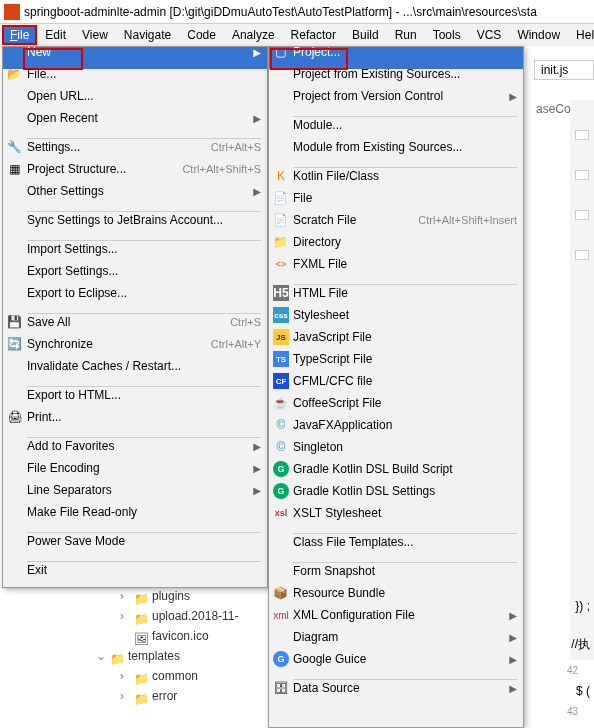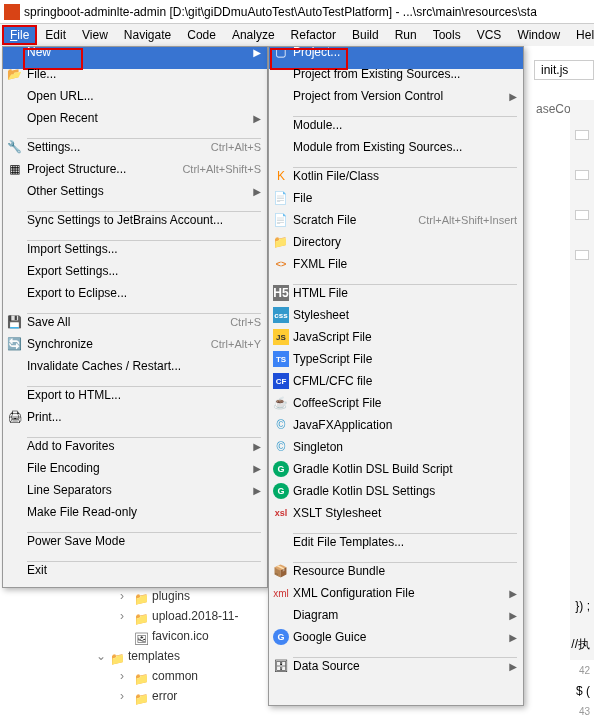--- a/index.html
+++ b/index.html
@@ -27,21 +27,21 @@
 .tree .caret{width:10px;color:#888;}
 .tree .fic{width:14px;height:14px;}
 .tree .ind1{padding-left:24px;}
 .tree .ind0{padding-left:0;}
 .tree .ind2{padding-left:48px;}
 .rightpane{position:absolute;right:0;top:60px;width:60px;font-size:11px;}
 .rightpane .bc{padding:2px;color:#6a6a6a;white-space:nowrap;}
 .gutter{position:absolute;right:0;top:100px;width:24px;background:#f4f4f4;height:560px;}
 .gutter .mark{width:14px;height:10px;background:#fff;border:1px solid #ccc;margin:30px auto;}
 .codesnip{position:absolute;right:4px;top:596px;font-family:Consolas,monospace;font-size:12px;line-height:20px;text-align:right;}
-.codesnip .ln{color:#999;font-size:10px;margin-right:0;}
+.codesnip .ln{color:#999;font-size:10px;margin-right:12px;}
 </style>
 </head>
 <body>
 
 <div class="titlebar">
   <div class="appicon"></div>
   <div class="title">springboot-adminlte-admin [D:\git\giDDmuAutoTest\AutoTestPlatform] - ...\src\main\resources\sta</div>
 </div>
 
 <div class="menubar">
@@ -234,23 +234,26 @@
   <div class="mi">
       <span class="ic" style="background:#0a6;border-radius:50%;color:#fff;font-size:9px;font-weight:bold">G</span>
       <span>Gradle Kotlin DSL Settings</span>
     </div>
   <div class="mi">
       <span class="ic" style="color:#c33;font-size:9px;font-weight:bold">xsl</span>
       <span>XSLT Stylesheet</span>
     </div>
   <div class="sep"></div>
   <div class="mi">
-      <span>Edit File Templates...</span>
-    </div>
-  <div class="sep"></div>
+      <span>Class File Templates...</span>
+    </div>
+  <div class="sep"></div>
+  <div class="mi">
+      <span>Form Snapshot</span>
+    </div>
   <div class="mi">
       <span class="ic">📦</span>
       <span>Resource Bundle</span>
     </div>
   <div class="mi">
       <span class="ic" style="color:#c33;font-size:10px">xml</span>
       <span>XML Configuration File</span>
       <span class="arr">▶</span>
     </div>
   <div class="mi">

